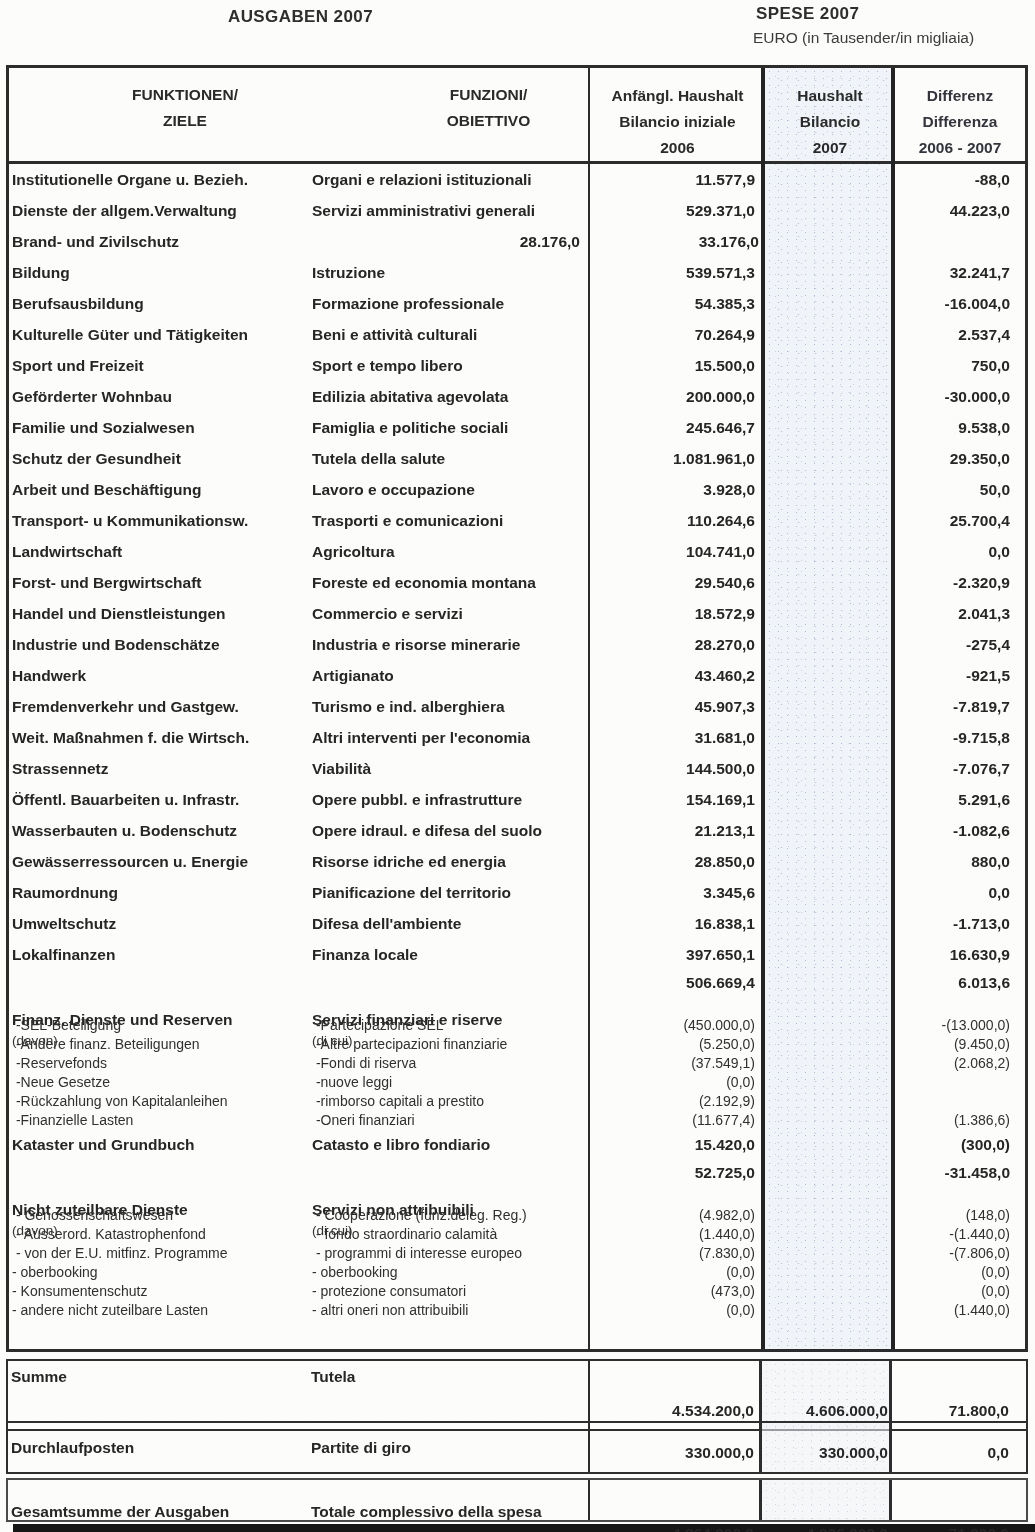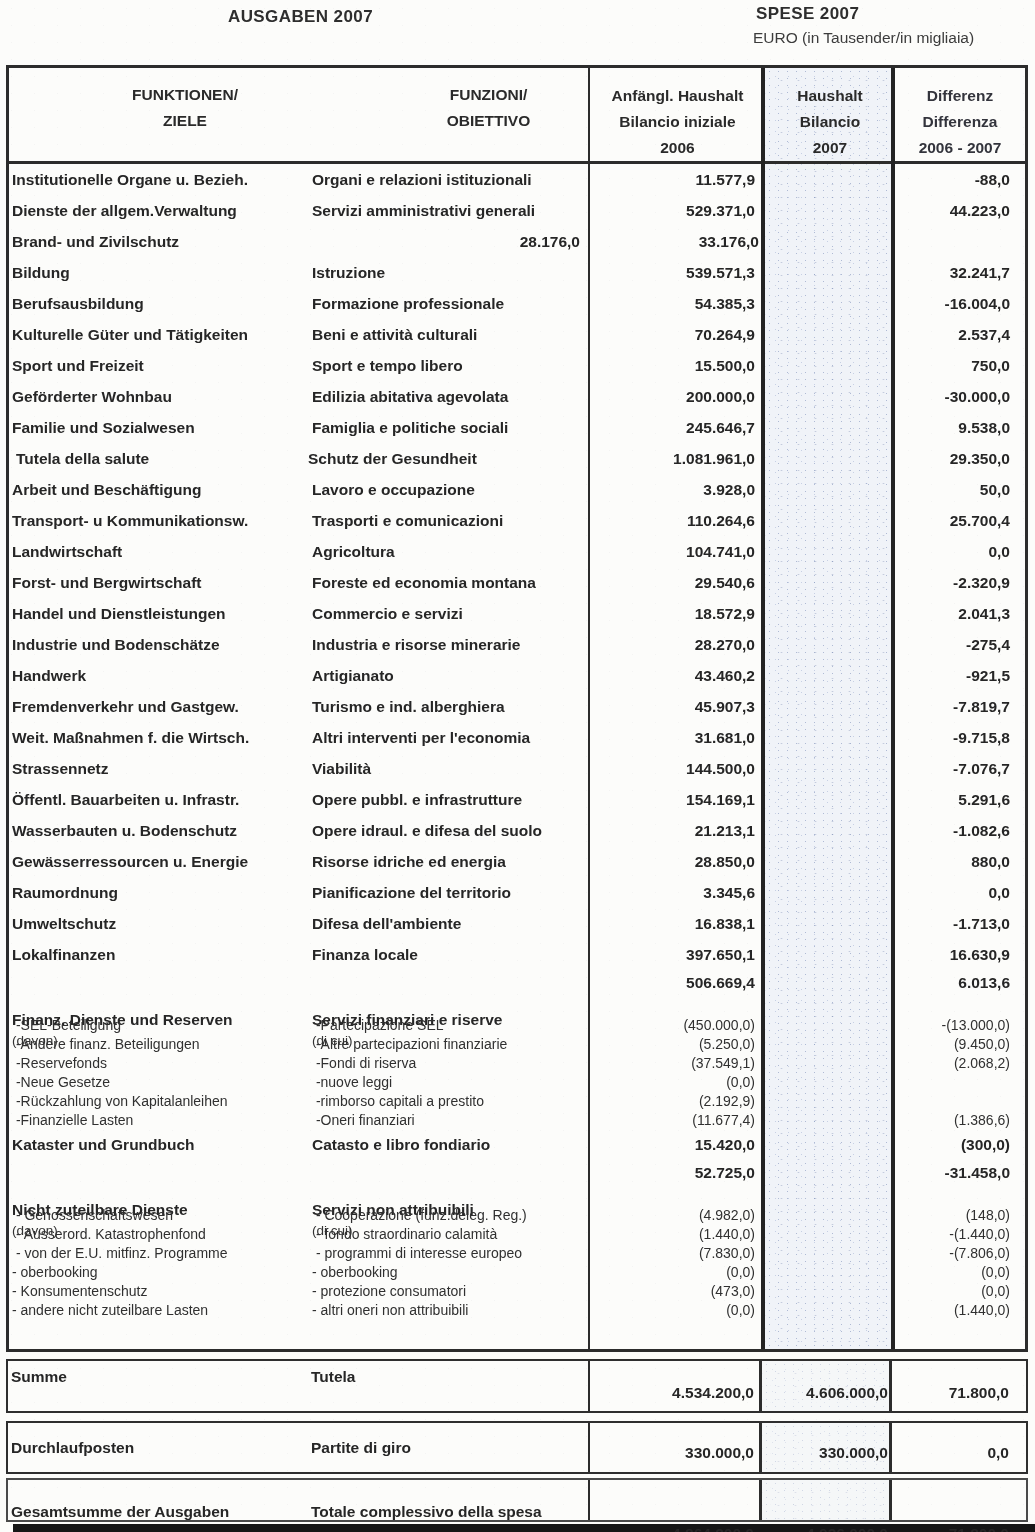--- a/index.html
+++ b/index.html
@@ -63,21 +63,21 @@
   .r-mainnote .lab .lab-main { display:block; font-weight:bold; font-size:15.5px; line-height:24px; padding-top:2px; }
   .r-mainnote .lab .lab-note { display:block; font-weight:normal; font-size:13.5px; line-height:17px; color:#333; }
   .r-mainnote .num { align-items:flex-start; padding-top:4px; font-weight:bold; font-size:15.5px; }
 
   .r-sub { height:19px; font-size:14px; color:#303030; }
   .r-sub .lab, .r-sub .num { display:flex; align-items:center; }
   .r-sub .num { justify-content:flex-end; }
 
   
   .fbox { position:absolute; left:6px; width:1022px; border:2px solid #2e2e2e; box-sizing:border-box; }
-  #box-summe  { top:1359px; height:54px; }
+  #box-summe  { top:1359px; height:72px; }
   #box-durch  { top:1421px; height:53px; }
   #box-gesamt { top:1478px; height:44px; border-color:#4a4a4a; }
   .fbox .vl1 { left:580px; width:2px; }
   .fbox .vl2 { left:751px; width:3px; }
   .fbox .vl3 { left:881px; width:3px; }
   .fbox .speckle-strip { left:754px; width:127px; opacity:0.55; }
   .fbox .grid { height:100%; }
   .fbox .lab, .fbox .num { font-weight:bold; font-size:15.5px; display:flex; }
   #box-summe .lab { align-items:flex-start; padding-top:7px; }
   #box-summe .num { align-items:flex-end; padding-bottom:9px; }
@@ -230,25 +230,25 @@
           </div>
           <div class="cell lab it">
             <span class="lab-main">Famiglia e politiche sociali</span>
           </div>
           <div class="cell num c3">245.646,7</div>
           <div class="cell num c4">255.184,7</div>
           <div class="cell num c5">9.538,0</div>
         </div>
 
         <div class="row r-main">
+          <div class="cell lab de">
+            <span class="lab-main">Schutz der Gesundheit</span>
+          </div>
           <div class="cell lab it">
             <span class="lab-main">Tutela della salute</span>
-          </div>
-          <div class="cell lab de">
-            <span class="lab-main">Schutz der Gesundheit</span>
           </div>
           <div class="cell num c3">1.081.961,0</div>
           <div class="cell num c4">1.111.311,0</div>
           <div class="cell num c5">29.350,0</div>
         </div>
 
         <div class="row r-main">
           <div class="cell lab de">
             <span class="lab-main">Arbeit und Beschäftigung</span>
           </div>

